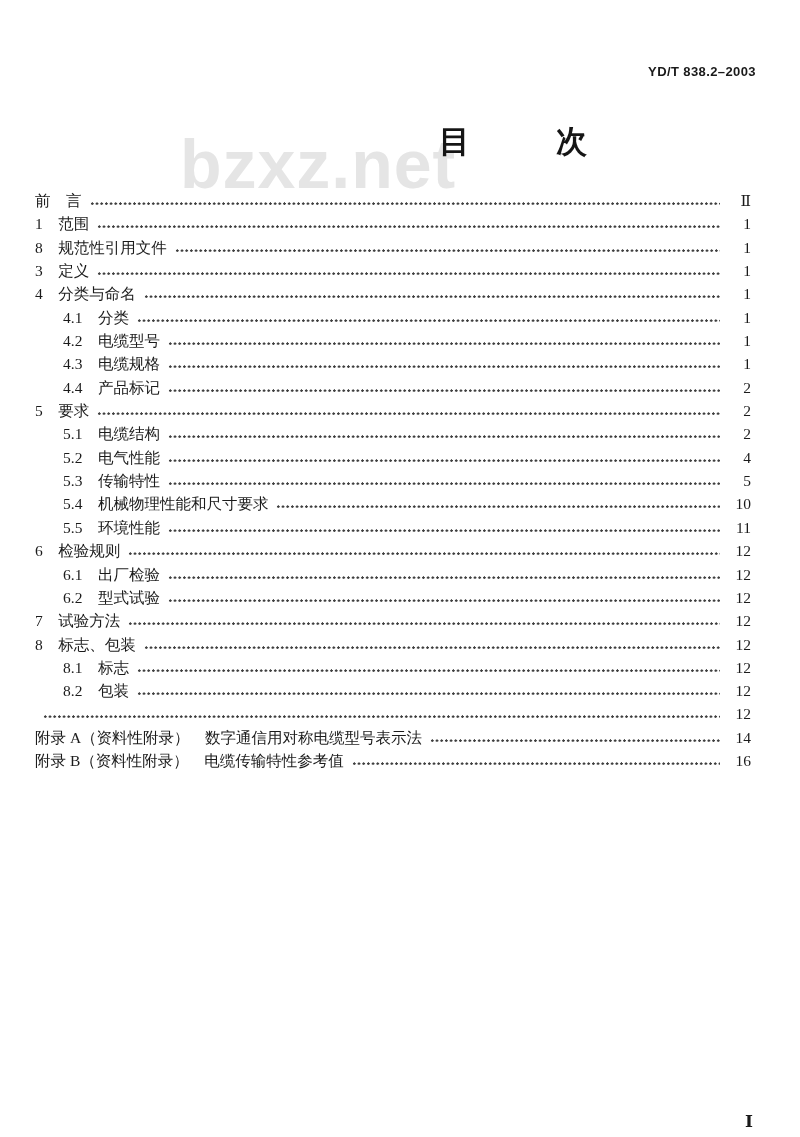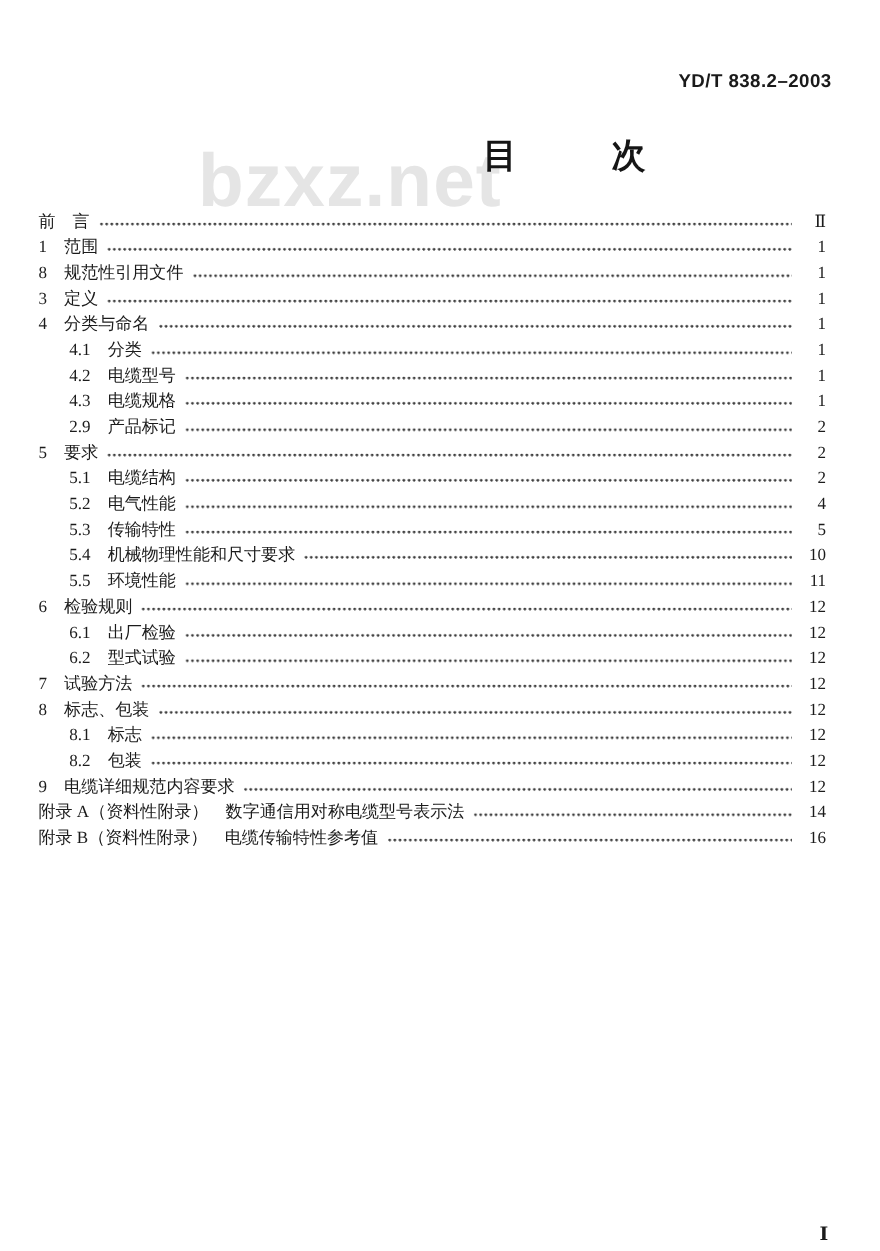--- a/index.html
+++ b/index.html
@@ -15,21 +15,21 @@
     position:relative;
     font-family:"Liberation Serif","DejaVu Serif",serif;
     color:var(--text);
     overflow:hidden;
   }
   .doc-code{
     position:absolute;
     top:64px;right:44px;
     font-family:"Liberation Sans","DejaVu Sans",sans-serif;
     font-weight:bold;
-    font-size:17px;
+    font-size:13px;
     letter-spacing:0.4px;
     color:#1a1a1a;
   }
   .watermark{
     position:absolute;
     left:180px;top:130px;
     font-family:"Liberation Sans","DejaVu Sans",sans-serif;
     font-weight:bold;
     font-size:68px;
     line-height:1;
@@ -138,21 +138,21 @@
     <span class="toc-label">4.2　电缆型号</span>
     <span class="toc-leader"></span>
     <span class="toc-page">1</span>
   </div>
     <div class="toc-row level-1">
     <span class="toc-label">4.3　电缆规格</span>
     <span class="toc-leader"></span>
     <span class="toc-page">1</span>
   </div>
     <div class="toc-row level-1">
-    <span class="toc-label">2.9　产品标记</span>
+    <span class="toc-label">4.4　产品标记</span>
     <span class="toc-leader"></span>
     <span class="toc-page">2</span>
   </div>
     <div class="toc-row level-0">
     <span class="toc-label">5　要求</span>
     <span class="toc-leader"></span>
     <span class="toc-page">2</span>
   </div>
     <div class="toc-row level-1">
     <span class="toc-label">5.1　电缆结构</span>
@@ -208,21 +208,20 @@
     <span class="toc-label">8.1　标志</span>
     <span class="toc-leader"></span>
     <span class="toc-page">12</span>
   </div>
     <div class="toc-row level-1">
     <span class="toc-label">8.2　包装</span>
     <span class="toc-leader"></span>
     <span class="toc-page">12</span>
   </div>
     <div class="toc-row level-0">
-    <span class="toc-label">9　电缆详细规范内容要求</span>
     <span class="toc-leader"></span>
     <span class="toc-page">12</span>
   </div>
     <div class="toc-row level-0">
     <span class="toc-label">附录 A（资料性附录）　数字通信用对称电缆型号表示法</span>
     <span class="toc-leader"></span>
     <span class="toc-page">14</span>
   </div>
     <div class="toc-row level-0">
     <span class="toc-label">附录 B（资料性附录）　电缆传输特性参考值</span>

